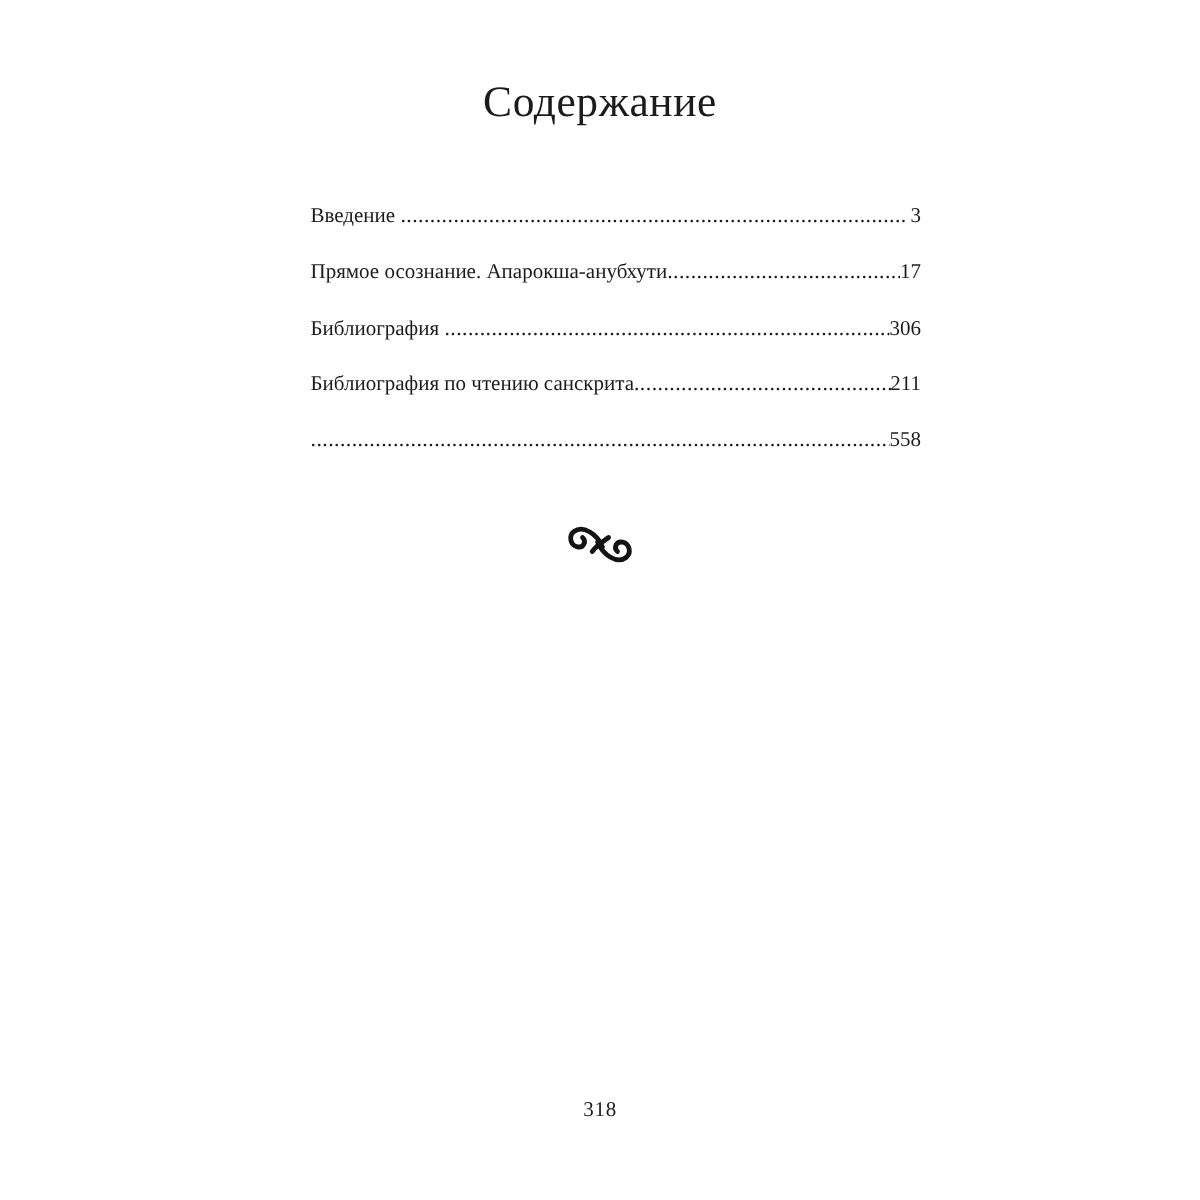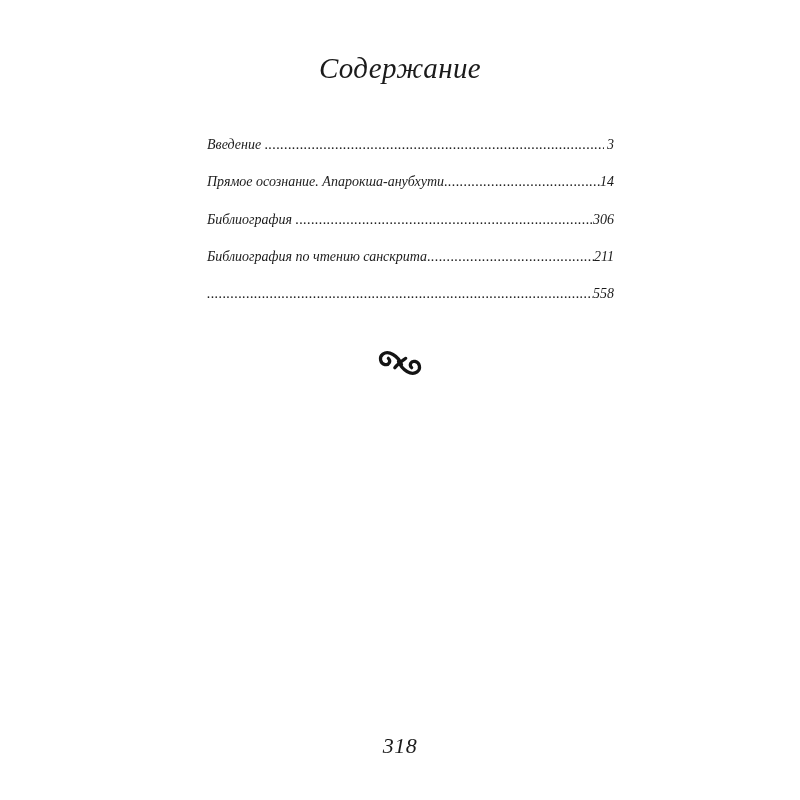--- a/index.html
+++ b/index.html
@@ -4,21 +4,20 @@
 <style>
   html, body { margin: 0; padding: 0; background: #ffffff; }
   .page {
     position: relative;
     width: 800px;
     height: 800px;
     background: #ffffff;
     font-family: "Liberation Serif", "DejaVu Serif", serif;
     color: #1b1b1b;
     overflow: hidden;
-    font-style: italic;
   }
   .page-title {
     position: absolute;
     top: 52px;
     left: 0;
     width: 100%;
     text-align: center;
     font-size: 29px;
     letter-spacing: 0.4px;
     color: #1b1b1b;
@@ -54,21 +53,21 @@
     top: 342px;
     left: 50%;
     transform: translateX(-50%);
   }
   .folio {
     position: absolute;
     top: 733px;
     left: 0;
     width: 100%;
     text-align: center;
-    font-size: 22px;
+    font-size: 14px;
     letter-spacing: 0.5px;
   }
 </style>
 </head>
 <body>
 
 <div class="page">
 
   <div class="page-title">Содержание</div>
 
@@ -76,21 +75,21 @@
 
       <div class="toc-row">
         <span class="toc-label">Введение&nbsp;</span>
         <span class="toc-dots"></span>
         <span class="toc-page">&nbsp;3</span>
       </div>
 
       <div class="toc-row">
         <span class="toc-label">Прямое осознание. Апарокша-анубхути</span>
         <span class="toc-dots"></span>
-        <span class="toc-page">14</span>
+        <span class="toc-page">17</span>
       </div>
 
       <div class="toc-row">
         <span class="toc-label">Библиография&nbsp;</span>
         <span class="toc-dots"></span>
         <span class="toc-page">306</span>
       </div>
 
       <div class="toc-row">
         <span class="toc-label">Библиография по чтению санскрита</span>

